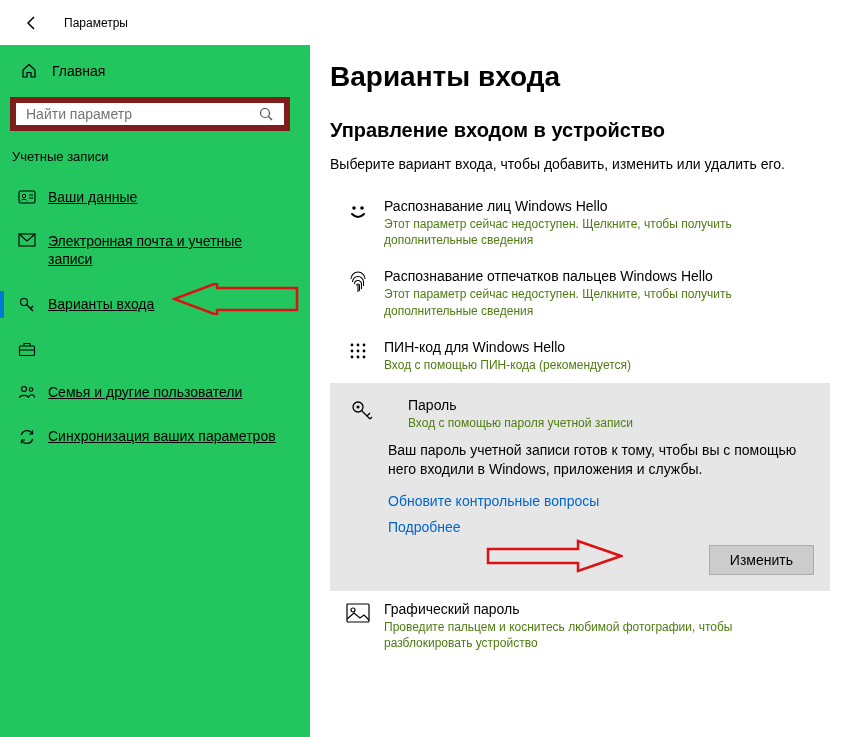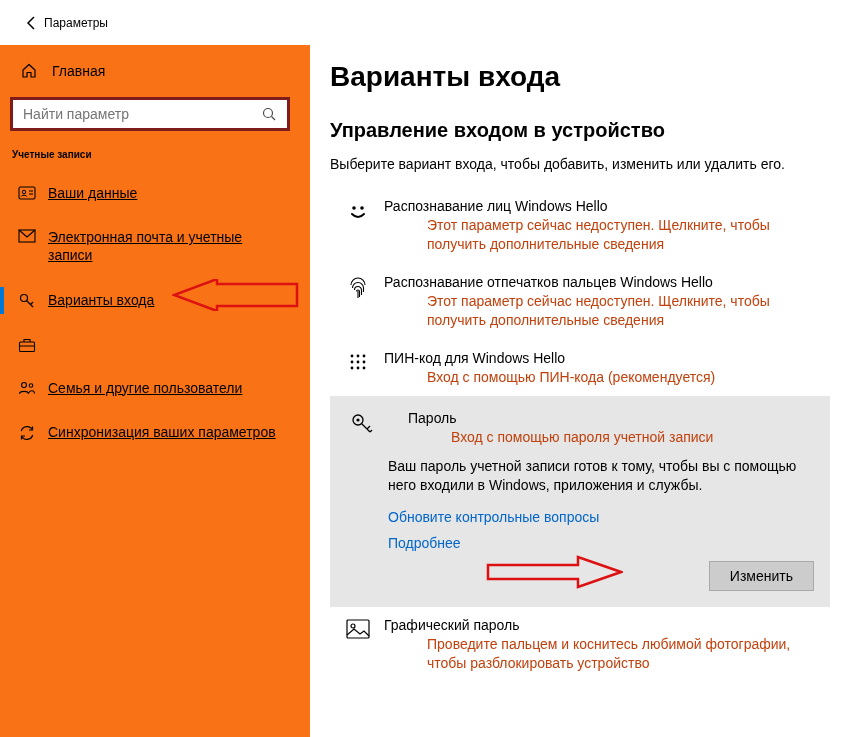--- a/index.html
+++ b/index.html
@@ -1,42 +1,42 @@
 <!DOCTYPE html>
 <html><head>
 <meta charset="utf-8">
 <style>
 * { margin: 0; padding: 0; box-sizing: border-box; font-family: "Segoe UI", Tahoma, sans-serif; }
 body { background: #fff; width: 850px; height: 737px; overflow: hidden; display: flex; flex-direction: column; }
 .titlebar { display: flex; align-items: center; padding: 10px 20px; height: 45px; }
 .back-btn { width: 24px; height: 24px; display: flex; align-items: center; justify-content: center; cursor: pointer; }
-.ttl { font-size: 12px; color: #000; }
+.ttl { font-size: 12px; margin-left: 20px; color: #000; }
 .layout { display: flex; flex: 1; min-height: 0; }
-.sidebar { width: 310px; padding: 10px 0 0 0; background: #f97316; }
+.sidebar { width: 310px; padding: 10px 0 0 0; background: #22c55e; }
 .home-row { display: flex; align-items: center; padding: 8px 20px; cursor: pointer; }
 .home-row .ic { width: 18px; display: flex; justify-content: center; }
 .home-row .lbl { font-size: 14px; margin-left: 14px; }
-.searchbox { margin: 10px 20px 18px 10px; border: 3px solid #7f1d1d; height: 34px; display: flex; align-items: center; padding: 0 10px; background: #fff; }
+.searchbox { margin: 10px 20px 18px 10px; border: 6px solid #7f1d1d; height: 34px; display: flex; align-items: center; padding: 0 10px; background: #fff; }
 .searchbox input { flex: 1; border: none; outline: none; font-size: 14px; background: transparent; }
 .searchbox .sic { opacity: .7; }
-.sect-lbl { font-size: 10px; font-weight: 700; padding: 0 20px 14px 12px; }
+.sect-lbl { font-size: 13px; font-weight: 400; padding: 0 20px 14px 12px; }
 .nav-item { display: flex; align-items: flex-start; padding: 10px 20px 10px 18px; cursor: pointer; position: relative; margin-bottom: 6px; }
 .nav-item .nic { width: 18px; display: flex; justify-content: center; padding-top: 1px; }
 .nav-item .nlbl { font-size: 14px; margin-left: 12px; line-height: 1.3; max-width: 250px; text-decoration: underline; }
 .nav-item.sel { background: transparent; }
 .nav-item.sel::before { content:''; position:absolute; left:0; top:6px; bottom:6px; width:4px; background:#0078d4; }
 .content { flex: 1; padding: 16px 20px 20px 20px; overflow-y: auto; }
 h1 { font-size: 28px; font-weight: 600; margin-bottom: 26px; }
 h2 { font-size: 20px; font-weight: 600; margin-bottom: 14px; }
 .lead { font-size: 14px; margin-bottom: 16px; }
 .opt { display: flex; padding: 10px 12px; align-items: flex-start; }
 .opt .oic { width: 32px; display: flex; justify-content: center; padding-top: 2px; }
 .opt .otxt { flex: 1; margin-left: 10px; }
 .opt .ot { font-size: 14px; color: #000; margin-bottom: 2px; }
-.opt .os { font-size: 14px; color: #c2410c; line-height: 1.35; margin-left: 43px; }
+.opt .os { font-size: 12px; color: #4d7c0f; line-height: 1.35; }
 .opt.expanded { background: #e6e6e6; flex-direction: column; padding: 14px 16px 16px 16px; }
 .opt.expanded .row1 { display: flex; width: 100%; gap: 20px; }
 .opt.expanded .body { margin-left: 42px; margin-top: 10px; }
 .opt.expanded .desc { font-size: 14px; color: #000; margin-bottom: 14px; line-height: 1.35; }
 .link { color: #0066cc; font-size: 14px; cursor: pointer; margin-bottom: 10px; display: block; }
 .btn-row { text-align: right; margin-top: 6px; position: relative; }
 .btn { background: #ccc; border: 1px solid #aaa; padding: 6px 20px; font-size: 14px; cursor: pointer; }
 
 .arrow1 { position: absolute; pointer-events: none; }
 svg { display: block; }

